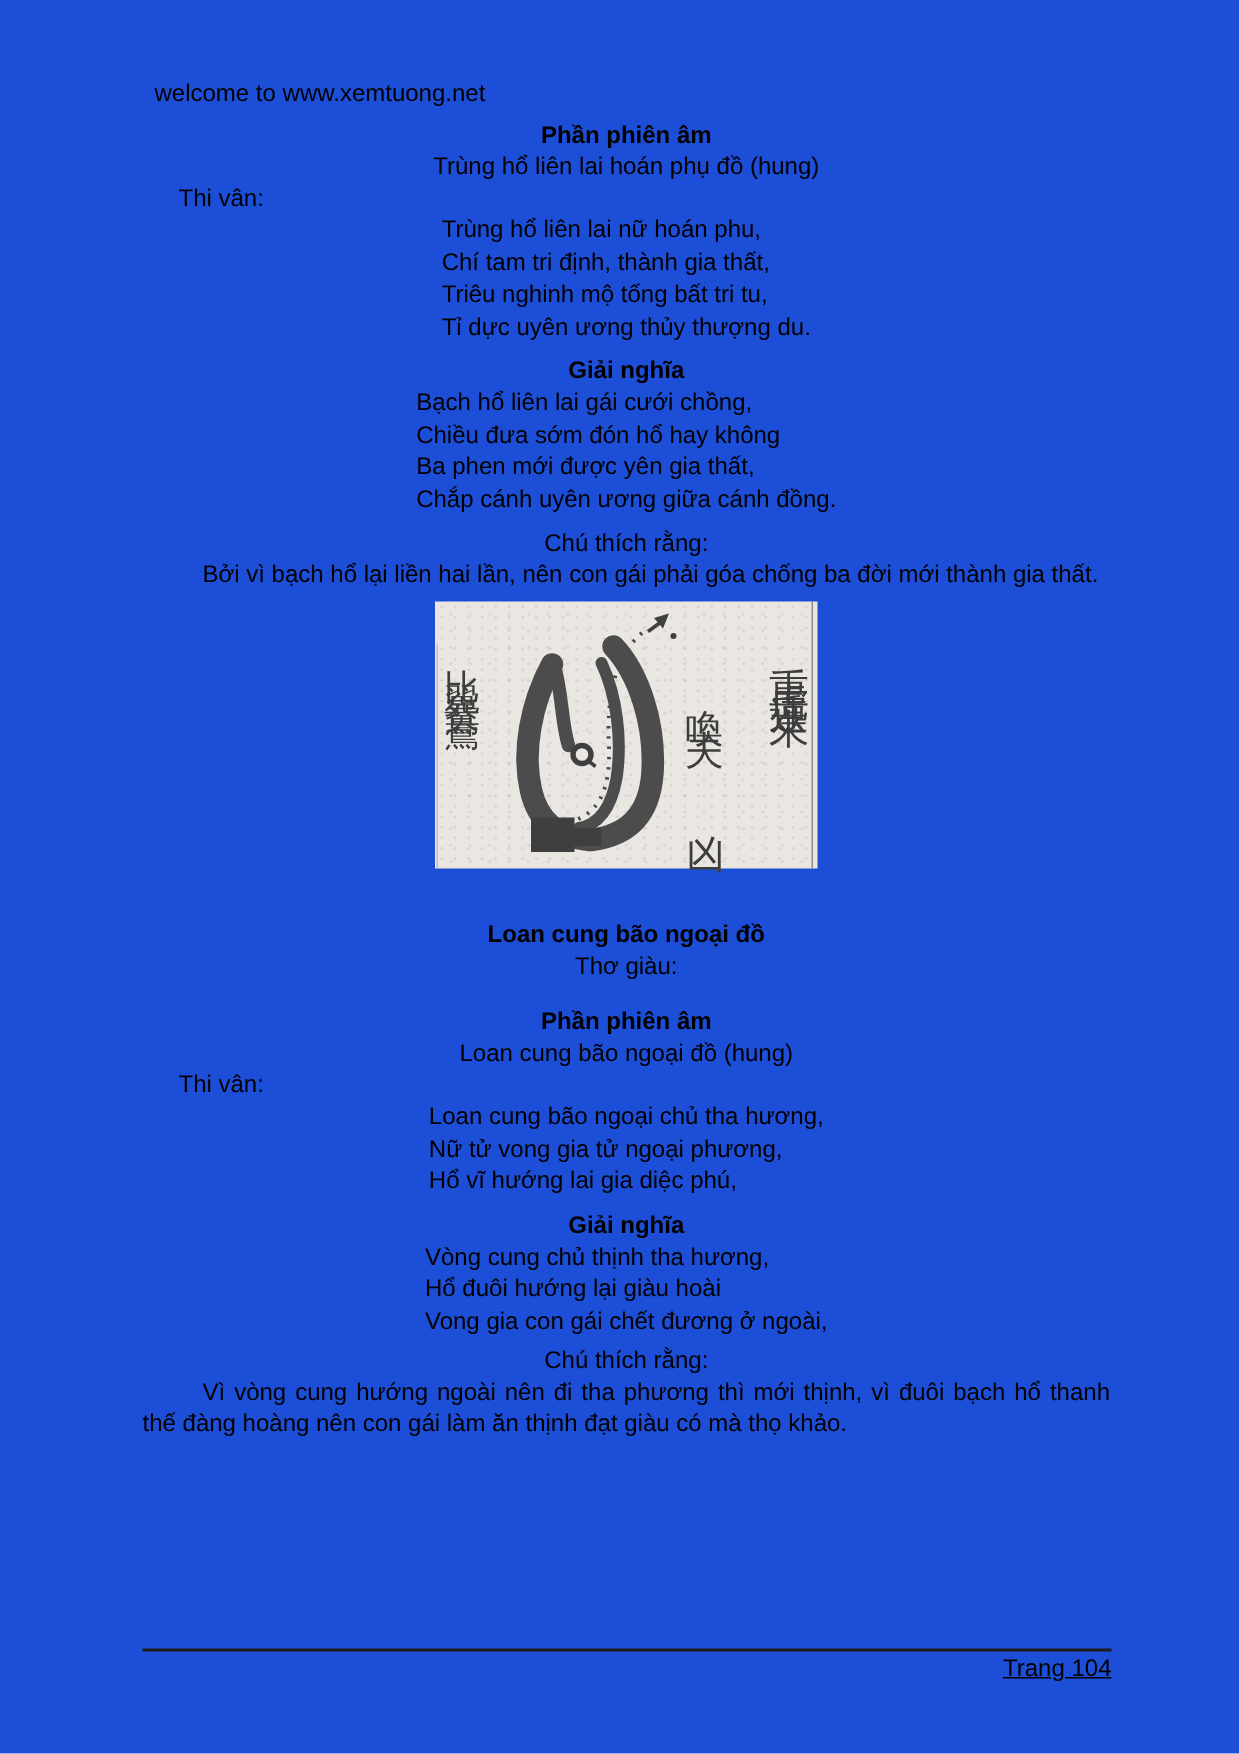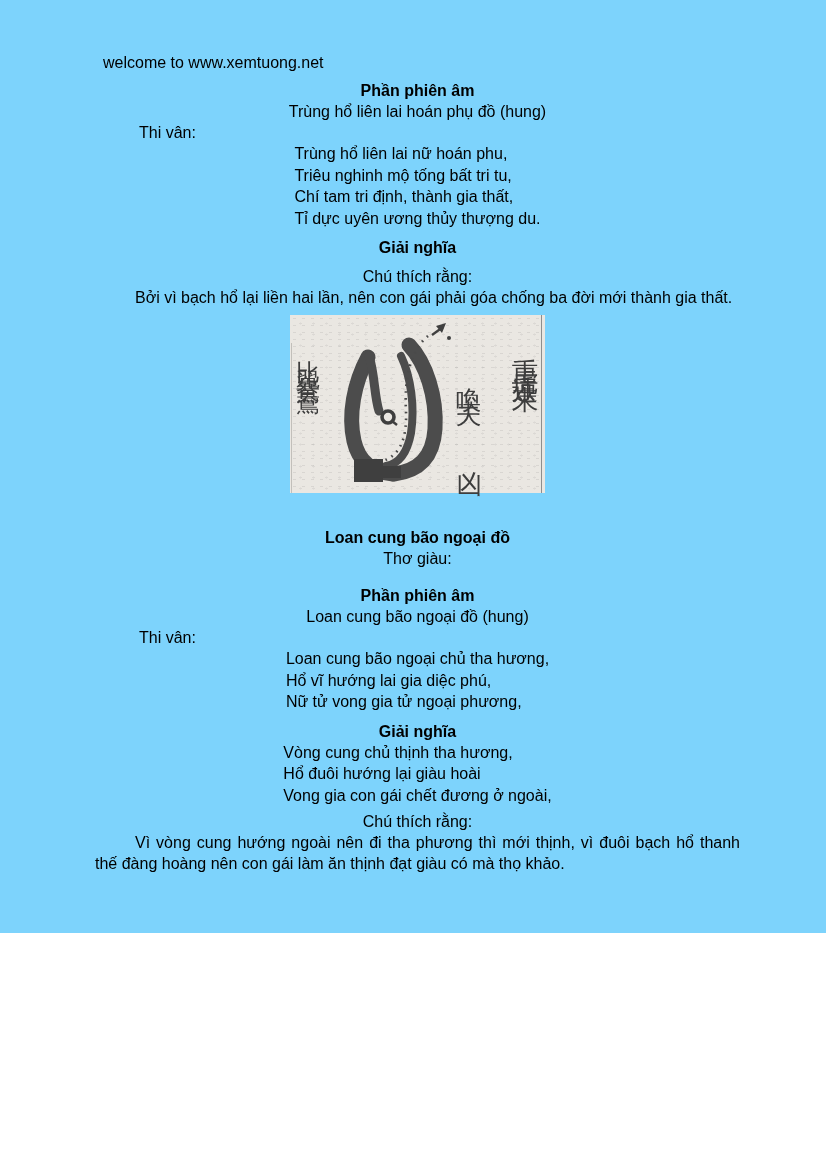--- a/index.html
+++ b/index.html
@@ -1,25 +1,25 @@
 <!DOCTYPE html>
 <html><head>
 <meta charset="utf-8">
 <style>
   html,body { margin:0; padding:0; background:#ffffff; }
   .page {
-    position:relative; width:826px; height:933px; background:#7dd3fc;
+    position:relative; width:826px; height:1169px; background:#1d4ed8;
     font-family:"Liberation Sans","DejaVu Sans",sans-serif;
     font-size:16px; line-height:21px; color:#000; overflow:hidden;
   }
   .content { padding:52px 86px 0 95px; }
   .site-header { margin-left:8px; }
   .bold { font-weight:bold; }
   .center { text-align:center; }
-  .indent-label { margin-left:44px; }
+  .indent-label { margin-left:24px; }
   .quatrain { width:fit-content; margin:0 auto; line-height:21.5px; }
   .para { margin:0; text-align:justify; text-indent:40px; }
   .mt7 { margin-top:7px; } .mt8 { margin-top:8px; } .mt5 { margin-top:5px; }
   .mt16 { margin-top:16px; } .mt20 { margin-top:34px; }
 
   
   .figure {
     position:relative; width:255px; height:178px; margin:7px auto 0;
     background:#eae7e2;
     background-image:
@@ -59,26 +59,32 @@
 <div class="page">
   <div class="content">
 
     <div class="site-header">welcome to www.xemtuong.net</div>
 
     <div class="bold center mt7">Phần phiên âm</div>
     <div class="center">Trùng hổ liên lai hoán phụ đồ (hung)</div>
     <div class="indent-label">Thi vân:</div>
     <div class="quatrain">
       <div>Trùng hổ liên lai nữ hoán phu,</div>
+      <div>Chí tam tri định, thành gia thất,</div>
       <div>Triêu nghinh mộ tống bất tri tu,</div>
-      <div>Chí tam tri định, thành gia thất,</div>
       <div>Tỉ dực uyên ương thủy thượng du.</div>
     </div>
 
     <div class="bold center mt8">Giải nghĩa</div>
+    <div class="quatrain">
+      <div>Bạch hổ liên lai gái cưới chồng,</div>
+      <div>Chiều đưa sớm đón hổ hay không</div>
+      <div>Ba phen mới được yên gia thất,</div>
+      <div>Chắp cánh uyên ương giữa cánh đồng.</div>
+    </div>
 
     <div class="center mt8">Chú thích rằng:</div>
     <p class="para">Bởi vì bạch hổ lại liền hai lần, nên con gái phải góa chống ba đời mới thành gia thất.</p>
 
     <div class="figure">
       <svg class="fig-svg" viewBox="0 0 255 178" xmlns="http://www.w3.org/2000/svg">
         <g stroke="#4c4c4c" fill="none" stroke-linecap="round">
           <path d="M78,42 C64,68 58,100 64,126 C69,148 83,157 103,159" stroke-width="15"></path>
           <path d="M79,41 C85,60 84,80 89,96" stroke-width="9"></path>
           <path d="M119,30 C136,48 147,82 145,114 C143,143 128,156 104,159" stroke-width="15"></path>
@@ -100,22 +106,22 @@
     </div>
 
     <div class="bold center mt20">Loan cung bão ngoại đồ</div>
     <div class="center">Thơ giàu:</div>
 
     <div class="bold center mt16">Phần phiên âm</div>
     <div class="center">Loan cung bão ngoại đồ (hung)</div>
     <div class="indent-label">Thi vân:</div>
     <div class="quatrain">
       <div>Loan cung bão ngoại chủ tha hương,</div>
+      <div>Nữ tử vong gia tử ngoại phương,</div>
       <div>Hổ vĩ hướng lai gia diệc phú,</div>
-      <div>Nữ tử vong gia tử ngoại phương,</div>
     </div>
 
     <div class="bold center mt8">Giải nghĩa</div>
     <div class="quatrain">
       <div>Vòng cung chủ thịnh tha hương,</div>
       <div>Hổ đuôi hướng lại giàu hoài</div>
       <div>Vong gia con gái chết đương ở ngoài,</div>
     </div>
 
     <div class="center mt5">Chú thích rằng:</div>

